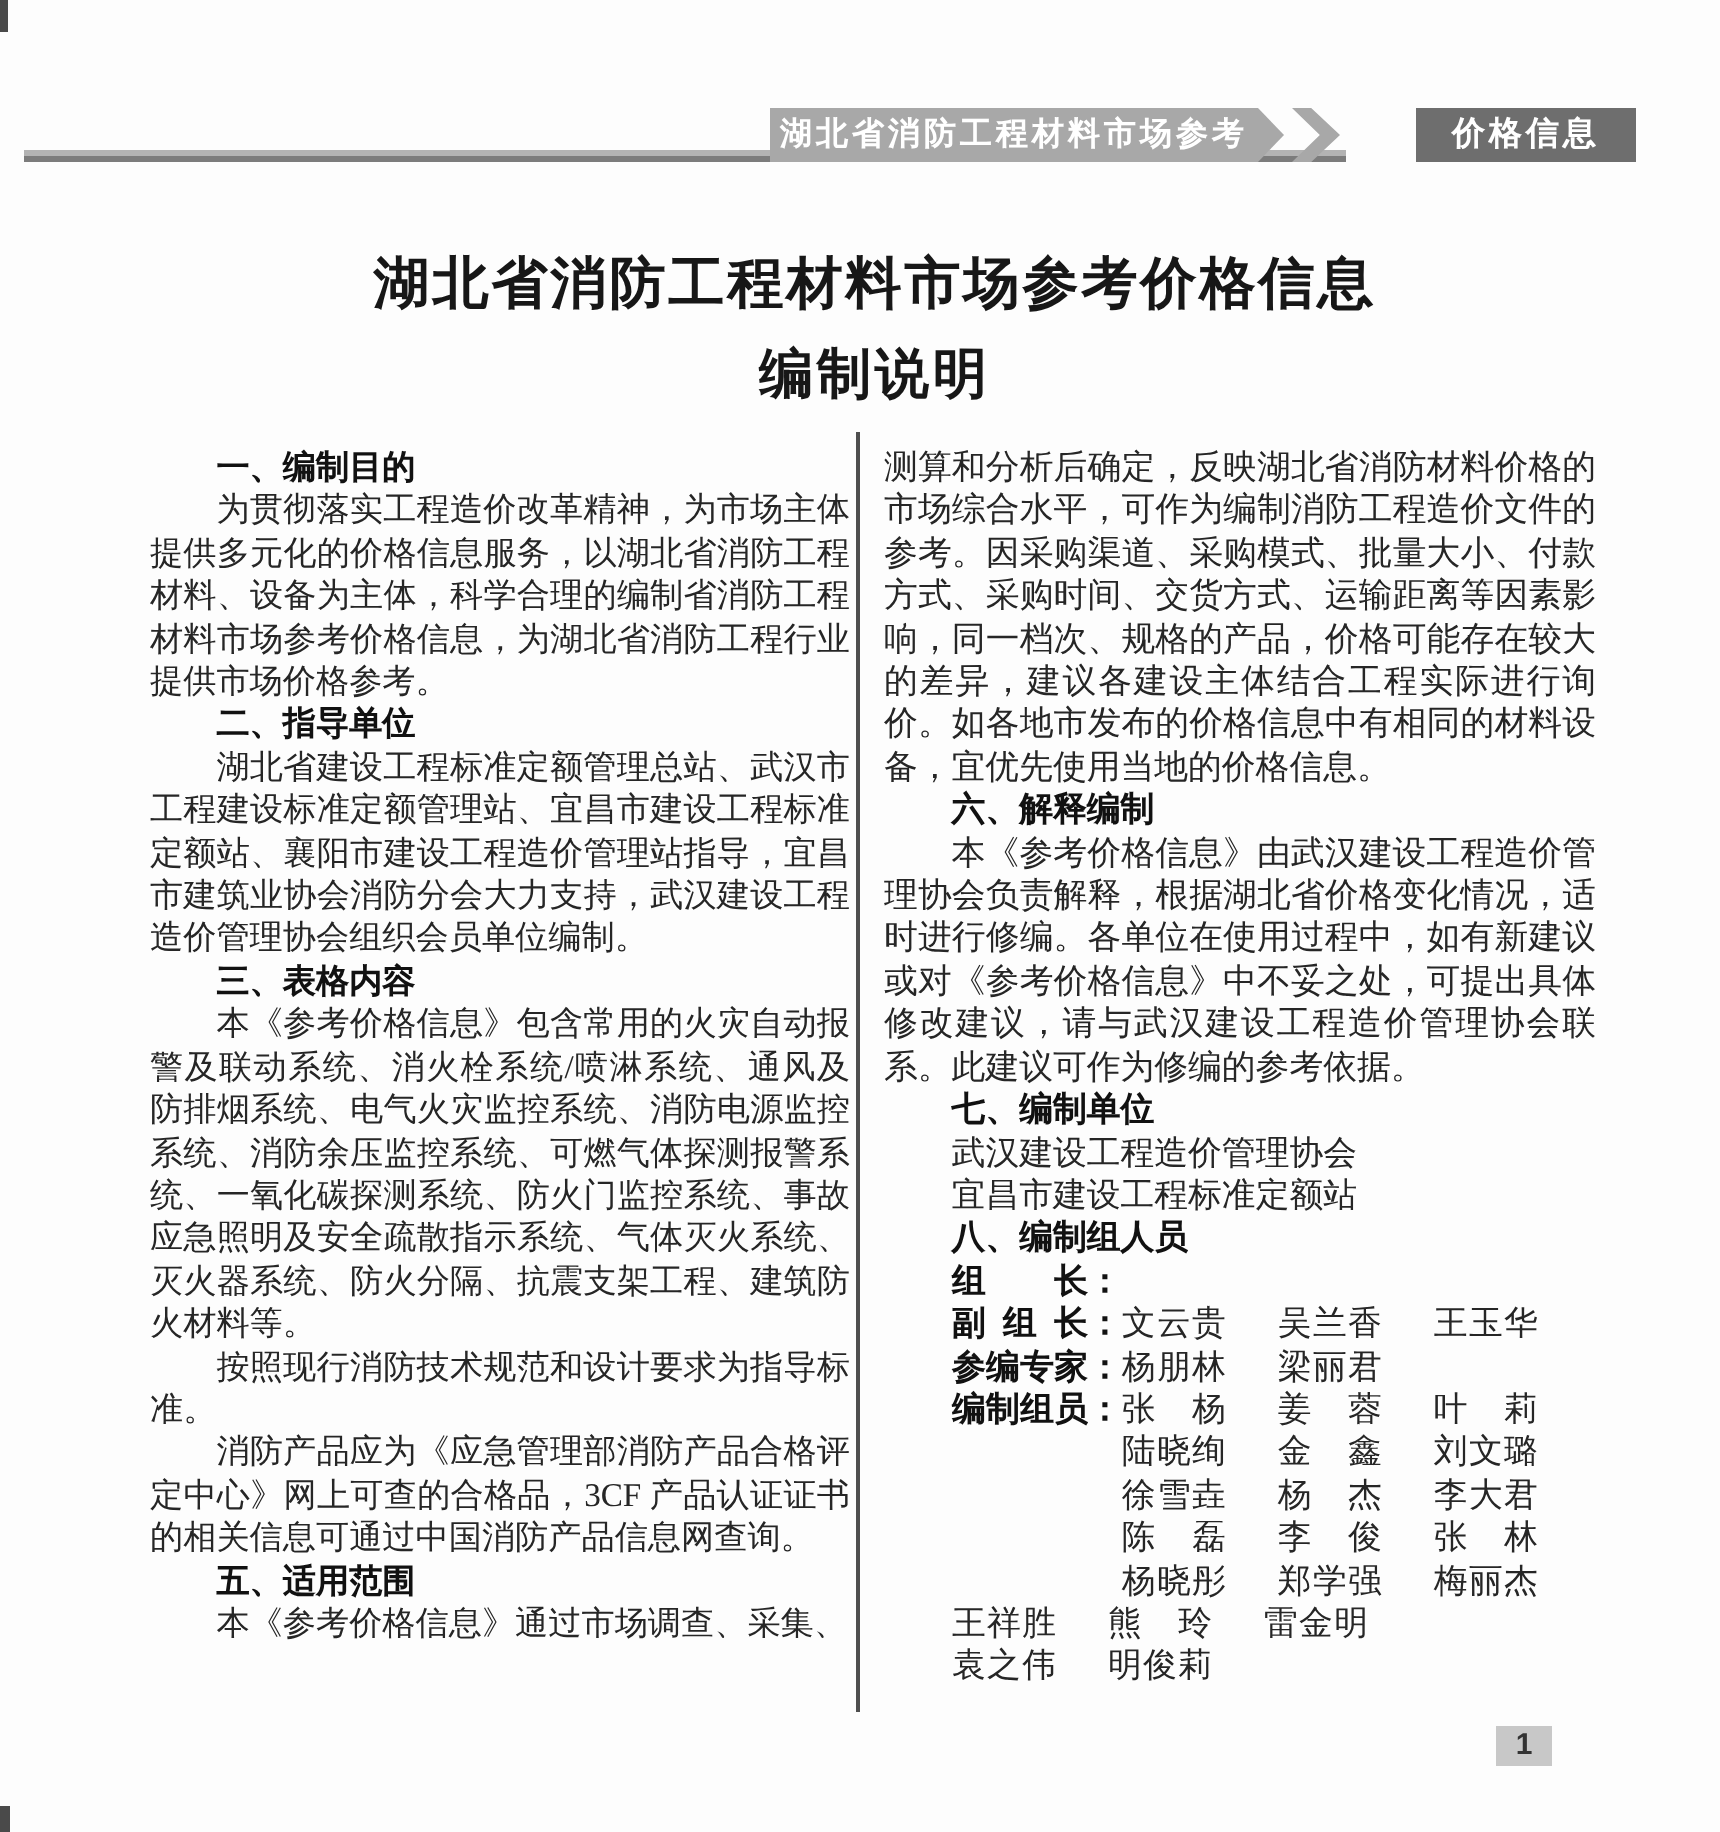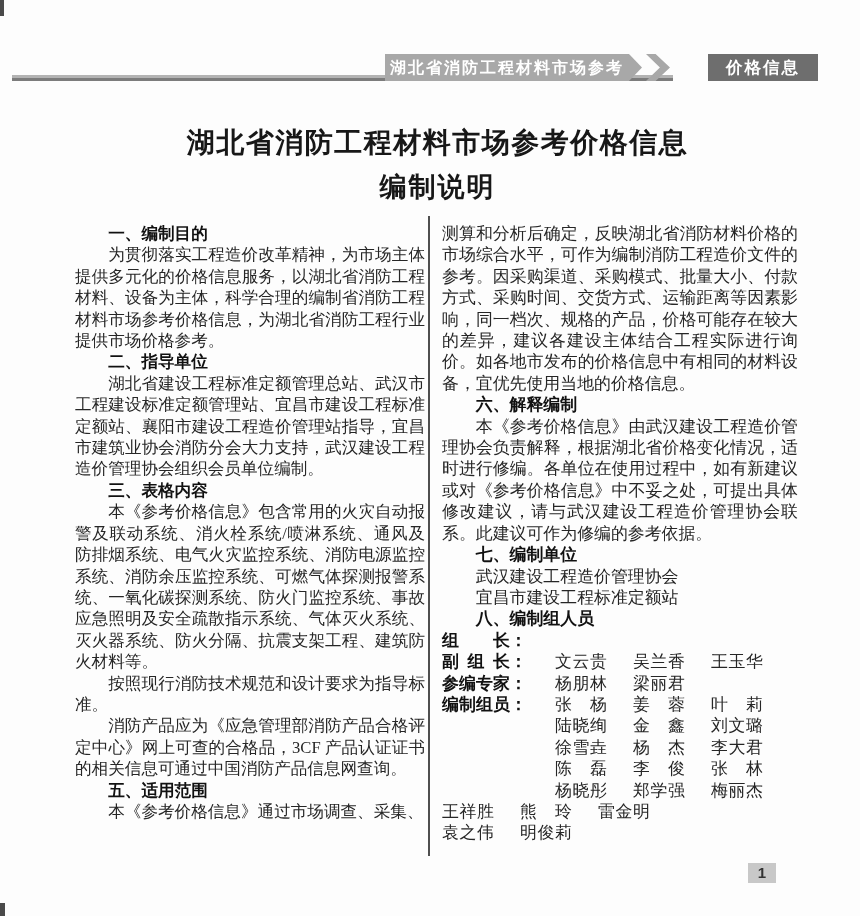--- a/index.html
+++ b/index.html
@@ -55,21 +55,21 @@
   .col p{margin:0; text-align:justify;}
   .col .h{
     font-family:Liberation Serif, serif; font-weight:bold;
     color:#111111; text-indent:2em; text-align:left;
   }
   .col .p{text-indent:2em;}
   .col .p.noindent{text-indent:0;}
   .col .line{text-indent:2em; text-align:left;}
   .divider{position:absolute; left:428px; top:216px; width:2px; height:640px; background:#4f4f4f;}
   
-  .role{display:flex; line-height:21.4px;gap:28px;}
+  .role{display:flex; margin-left:34px; line-height:21.4px;}
   .rlabel{
     font-family:"Liberation Sans", sans-serif; font-weight:bold;
     color:#111111; white-space:nowrap; flex:0 0 auto;
   }
   .rlabel-t{display:inline-block; width:68px; text-align-last:justify;}
   .rnames{flex:1 1 auto;}
   .nrow{display:block; white-space:nowrap;}
   .nm{display:inline-block; width:52px; margin-right:26px; text-align-last:justify;}
   
   .pagenum{

